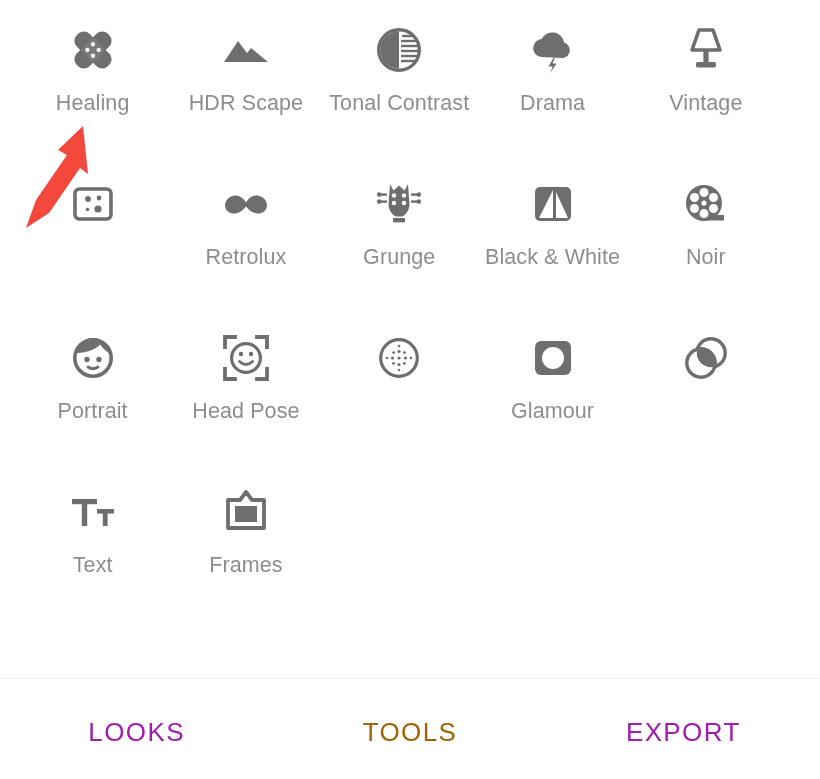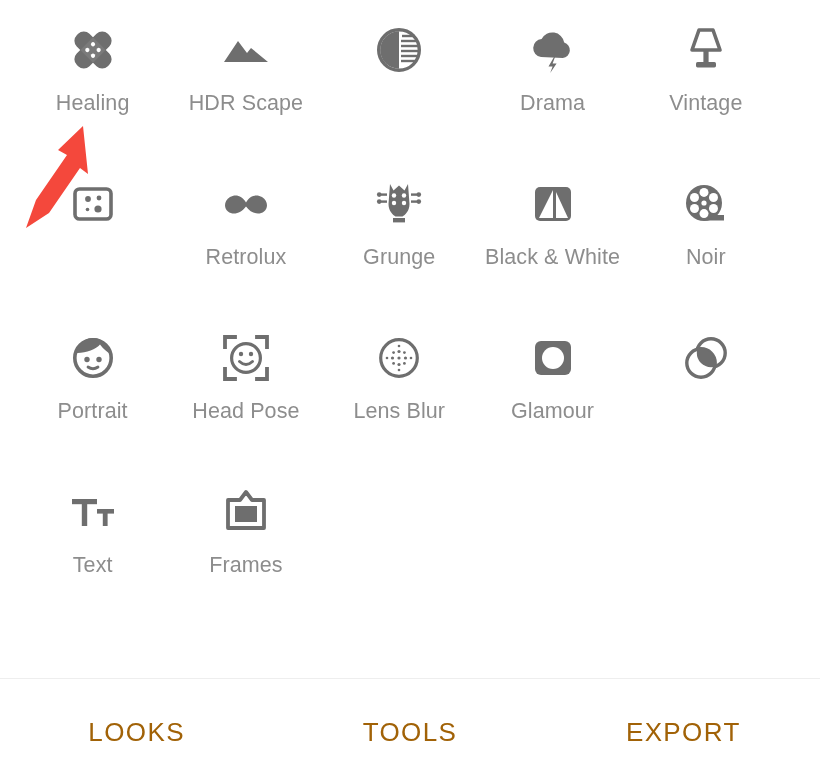--- a/index.html
+++ b/index.html
@@ -88,21 +88,21 @@
     border-top: 1px solid #eeeeee;
     box-sizing: border-box;
     display: flex;
     align-items: center;
   }
   .tab-btn {
     flex: 1 1 0;
     text-align: center;
     font-size: 26px;
     letter-spacing: 1.4px;
-    color: #a16207;
+    color: #a21caf;
     cursor: pointer;
     user-select: none;
     line-height: 34px;
     padding-top: 6px;
   }
   .tab-btn.active { color: #a16207; }
 
   
   #annotation-arrow {
     position: absolute;
@@ -156,20 +156,22 @@
             <g stroke="#6e6e6e" stroke-width="2.4">
               <line x1="29" y1="12" x2="42" y2="12"></line>
               <line x1="28" y1="17" x2="45" y2="17"></line>
               <line x1="28" y1="22" x2="46" y2="22"></line>
               <line x1="28" y1="27" x2="46" y2="27"></line>
               <line x1="28" y1="32" x2="45" y2="32"></line>
               <line x1="28" y1="37" x2="42" y2="37"></line>
             </g>
           </svg>
         </span>
+        <span class="tool-label">Tonal
+Contrast</span>
       </div>
 
       <div class="tool-item">
         <span class="tool-icon">
           <svg width="52" height="52" viewBox="0 0 52 52" fill="none">
             <path d="M14 33 a9 9 0 0 1 0.6 -17.9 a12 12 0 0 1 22.6 3.4 a8 8 0 0 1 -1.4 15.6 Z" fill="#6e6e6e"></path>
             <path d="M27 33 L21.5 42.5 L25.6 42.5 L23.2 49 L29.6 39.6 L25.6 39.6 L28 33 Z" fill="#6e6e6e"></path>
           </svg>
         </span>
         <span class="tool-label">Drama</span>
@@ -305,21 +307,20 @@
               <circle cx="31.4" cy="20.6" r="1.4"></circle>
               <circle cx="20.6" cy="31.4" r="1.4"></circle>
               <circle cx="31.4" cy="31.4" r="1.4"></circle>
               <circle cx="26" cy="14" r="1.3"></circle>
               <circle cx="26" cy="38" r="1.3"></circle>
               <circle cx="14" cy="26" r="1.3"></circle>
               <circle cx="38" cy="26" r="1.3"></circle>
             </g>
           </svg>
         </span>
-        <span class="tool-label">Lens Blur</span>
       </div>
 
       <div class="tool-item">
         <span class="tool-icon">
           <svg width="52" height="52" viewBox="0 0 52 52" fill="none">
             <rect x="8" y="9" width="36" height="34" rx="6" fill="#6e6e6e"></rect>
             <circle cx="26" cy="26" r="11" fill="#ffffff"></circle>
           </svg>
         </span>
         <span class="tool-label">Glamour</span>

